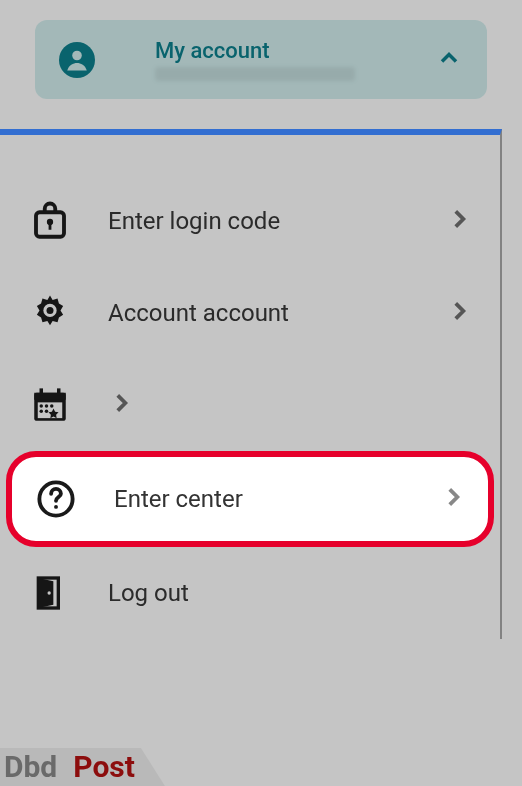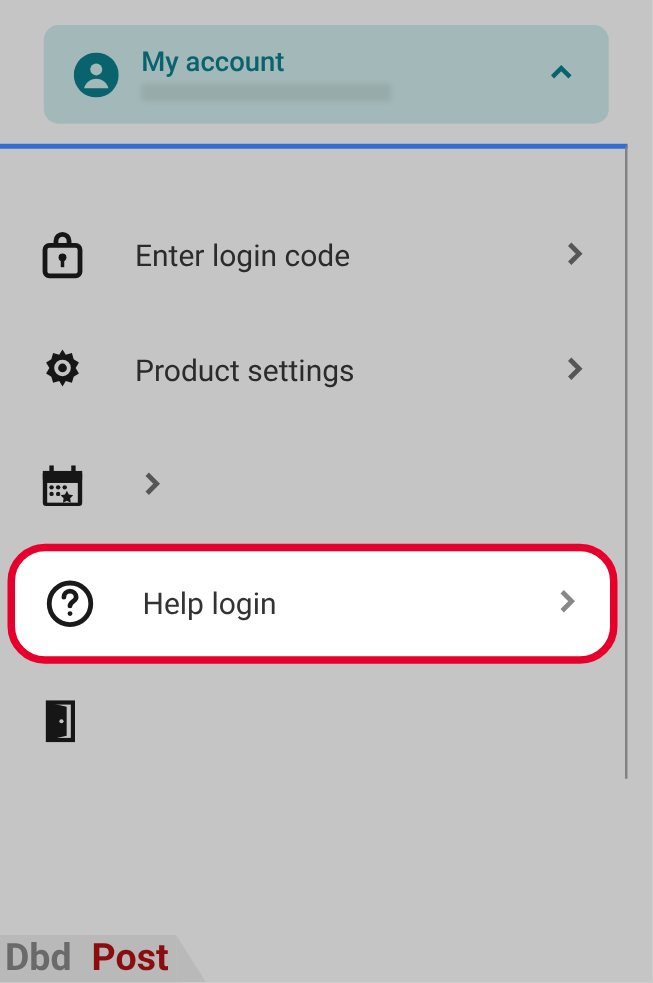--- a/index.html
+++ b/index.html
@@ -38,41 +38,42 @@
     width: 36px;
     height: 36px;
     flex-shrink: 0;
     color: #0b7580;
   }
   .account-text {
     flex: 1;
     display: flex;
     flex-direction: column;
     gap: 4px;
+    margin-left: 42px;
   }
   .account-title {
     color: #0b7580;
     font-size: 22px;
     font-weight: 500;
   }
   .account-sub {
     width: 200px;
     height: 14px;
     background: rgba(0,0,0,0.07);
     border-radius: 3px;
     filter: blur(2px);
   }
   .chevron-up {
     color: #0b7580;
     flex-shrink: 0;
   }
   .menu {
-    border-top: 4px solid #3b82f6;
+    border-top: 6px solid #3b82f6;
     border-right: 2px solid #999;
-    margin-top: 16px;
+    margin-top: 30px;
     margin-right: 20px;
     padding: 40px 0 0 0;
   }
   .menu-item {
     display: flex;
     align-items: center;
     padding: 24px 28px;
     gap: 36px;
     cursor: pointer;
   }
@@ -180,21 +181,21 @@
     </div>
 
     <div class="menu-item">
       <span class="menu-icon">
         <svg viewBox="0 0 24 24" width="42" height="42" fill="currentColor">
           <path d="M12 2l1.5 2.5 2.8-.8.8 2.8L19.5 8 18 10.5 19.5 13l-2.4 1.5-.8 2.8-2.8-.8L12 19l-1.5-2.5-2.8.8-.8-2.8L4.5 13 6 10.5 4.5 8l2.4-1.5.8-2.8 2.8.8z"></path>
           <circle cx="12" cy="10.5" r="3.8" fill="#e8e8e8"></circle>
           <circle cx="12" cy="10.5" r="2" fill="currentColor"></circle>
         </svg>
       </span>
-      <span class="menu-label">Product settings</span>
+      <span class="menu-label">Account account</span>
       <span class="chevron-right">
         <svg viewBox="0 0 24 24" width="26" height="26" fill="none" stroke="currentColor" stroke-width="3.5">
             <polyline points="9 5 16 12 9 19"></polyline>
           </svg>
       </span>
     </div>
 
     <div class="menu-item">
       <span class="menu-icon">
         <svg viewBox="0 0 24 24" width="42" height="42" fill="currentColor">
@@ -220,36 +221,37 @@
 
 
     <div class="menu-item highlight">
       <span class="menu-icon">
         <svg viewBox="0 0 24 24" width="42" height="42" fill="none" stroke="#1a1a1a" stroke-width="2.2">
           <circle cx="12" cy="12" r="9.5"></circle>
           <path d="M9.2 9a2.8 2.8 0 0 1 5.6 0c0 1.8-2.8 2-2.8 4" stroke-linecap="round"></path>
           <circle cx="12" cy="16.5" r="1.1" fill="#1a1a1a" stroke="none"></circle>
         </svg>
       </span>
-      <span class="menu-label">Help login</span>
+      <span class="menu-label">Enter center</span>
       <span class="chevron-right">
         <svg viewBox="0 0 24 24" width="26" height="26" fill="none" stroke="#888" stroke-width="3.5">
             <polyline points="9 5 16 12 9 19"></polyline>
           </svg>
       </span>
     </div>
 
     <div class="menu-item">
       <span class="menu-icon">
         <svg viewBox="0 0 24 24" width="40" height="40" fill="currentColor">
           <rect x="5" y="3" width="12" height="18" fill="none" stroke="currentColor" stroke-width="2"></rect>
           <path d="M5 3 L14 5 L14 19 L5 21 Z"></path>
           <circle cx="11.5" cy="12" r="1" fill="#e8e8e8"></circle>
         </svg>
       </span>
+      <span class="menu-label">Log out</span>
     </div>
 
   </div>
 </div>
 
 <div class="dimmer"></div>
 
 <div class="watermark">
   <span class="wm-bg">
     <span>Dbd</span><span class="wm-post">Post</span>

